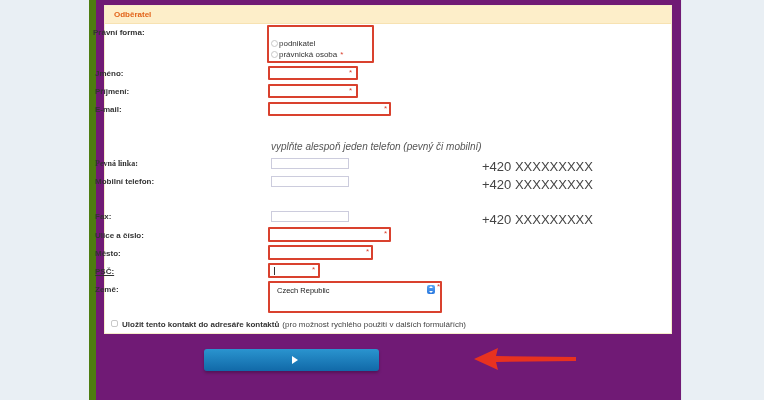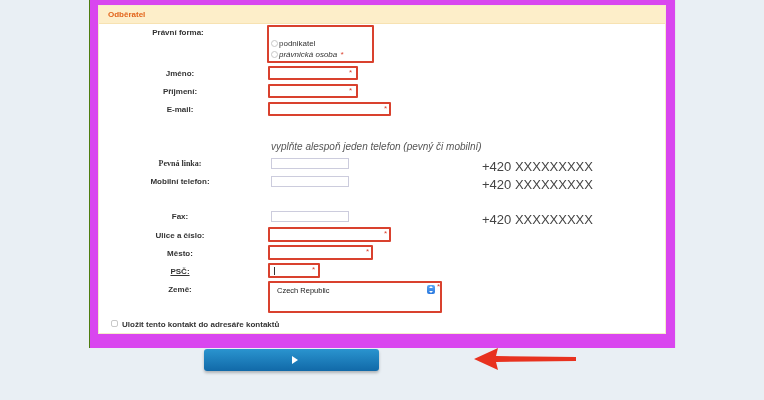--- a/index.html
+++ b/index.html
@@ -2,33 +2,33 @@
 <html><head>
 <meta charset="utf-8">
 <style>
   html, body { margin:0; padding:0; }
   body {
     width:764px; height:400px; overflow:hidden; position:relative;
     background:#e9eff4;
     font-family:"Liberation Sans", sans-serif; font-size:8px; color:#333;
   }
   .page {
-    position:absolute; left:89px; top:0; width:585px; height:348px;
-    background:#d946ef; border-left:1px solid #4d7c0f; border-right:1px solid #e2e7ec;
+    position:absolute; left:89px; top:0; width:585px; height:400px;
+    background:#701a75; border-left:7px solid #4d7c0f; border-right:1px solid #e2e7ec;
   }
   .panel {
     position:absolute; left:8px; top:5px; width:566px; height:327px;
     border:1px solid #f6ebc9; background:#fff;
   }
   .panel-header {
     height:17px; background:#fdeec9; border-bottom:1px solid #f7e2b2;
     color:#e2641b; font-weight:bold; font-size:8px; line-height:17px; padding-left:9px;
   }
   .label {
-    position:absolute; text-align:center; font-weight:bold; color:#333; width:170px;
+    position:absolute; text-align:left; font-weight:bold; color:#333; width:170px;
     font-size:8px;
   }
   .hl { position:absolute; border:2px solid #d9412e; border-radius:1px; box-sizing:border-box; }
   .field { position:absolute; border:1px solid #ccd; background:#fff; box-sizing:border-box; }
   .req { position:absolute; color:#d9412e; font-size:8px; line-height:8px; }
   .radio-row { position:absolute; left:2px; display:flex; align-items:center; font-size:8px; }
   .radio {
     width:7px; height:7px; border-radius:50%; border:1px solid #c7c7c7; background:#fff;
     margin-right:1px; box-sizing:border-box;
   }
@@ -62,21 +62,21 @@
     <div class="panel-header">Odběratel</div>
   </div>
 </div>
 
 <div class="label" style="left:93px; top:28px;">Právní forma:</div>
 <div class="hl" style="left:267px; top:25px; width:107px; height:38px;">
   <div class="radio-row" style="top:12px;">
     <span class="radio"></span>
     <span>podnikatel</span>
   </div>
-  <div class="radio-row" style="top:23px;font-style:italic;">
+  <div class="radio-row" style="top:23px;">
     <span class="radio"></span>
     <span>právnická osoba</span>
     <span style="color:#d9412e; margin-left:3px;">*</span>
   </div>
 </div>
 
 <div class="label" style="left:95px; top:69px;">Jméno:</div>
 <div class="hl" style="left:268px; top:66px; width:90px; height:14px;">
   <span class="req" style="right:4px; top:1px;">*</span>
 </div>
@@ -124,20 +124,21 @@
 <div class="label" style="left:95px; top:285px;">Země:</div>
 <div class="hl" style="left:268px; top:281px; width:174px; height:32px;">
   <span class="select-text">Czech Republic</span>
   <span class="select-btn" style="right:5px;"></span>
   <span class="req" style="right:0px; top:0px;">*</span>
 </div>
 
 <div class="save-row">
   <span class="checkbox"></span>
   <span style="font-weight:bold;">Uložit tento kontakt do adresáře kontaktů</span>
+  <span style="margin-left:3px; color:#444;">(pro možnost rychlého použití v dalších formulářích)</span>
 </div>
 
 <div class="continue-btn">
   <span class="play"></span>
 </div>
 
 <svg class="arrow" width="106" height="26" viewBox="0 0 106 26">
   <path d="M2 13 L26 2 L24 10 L104 11 L104 15 L24 16 L26 24 Z" fill="#e8321f"></path>
 </svg>
 

